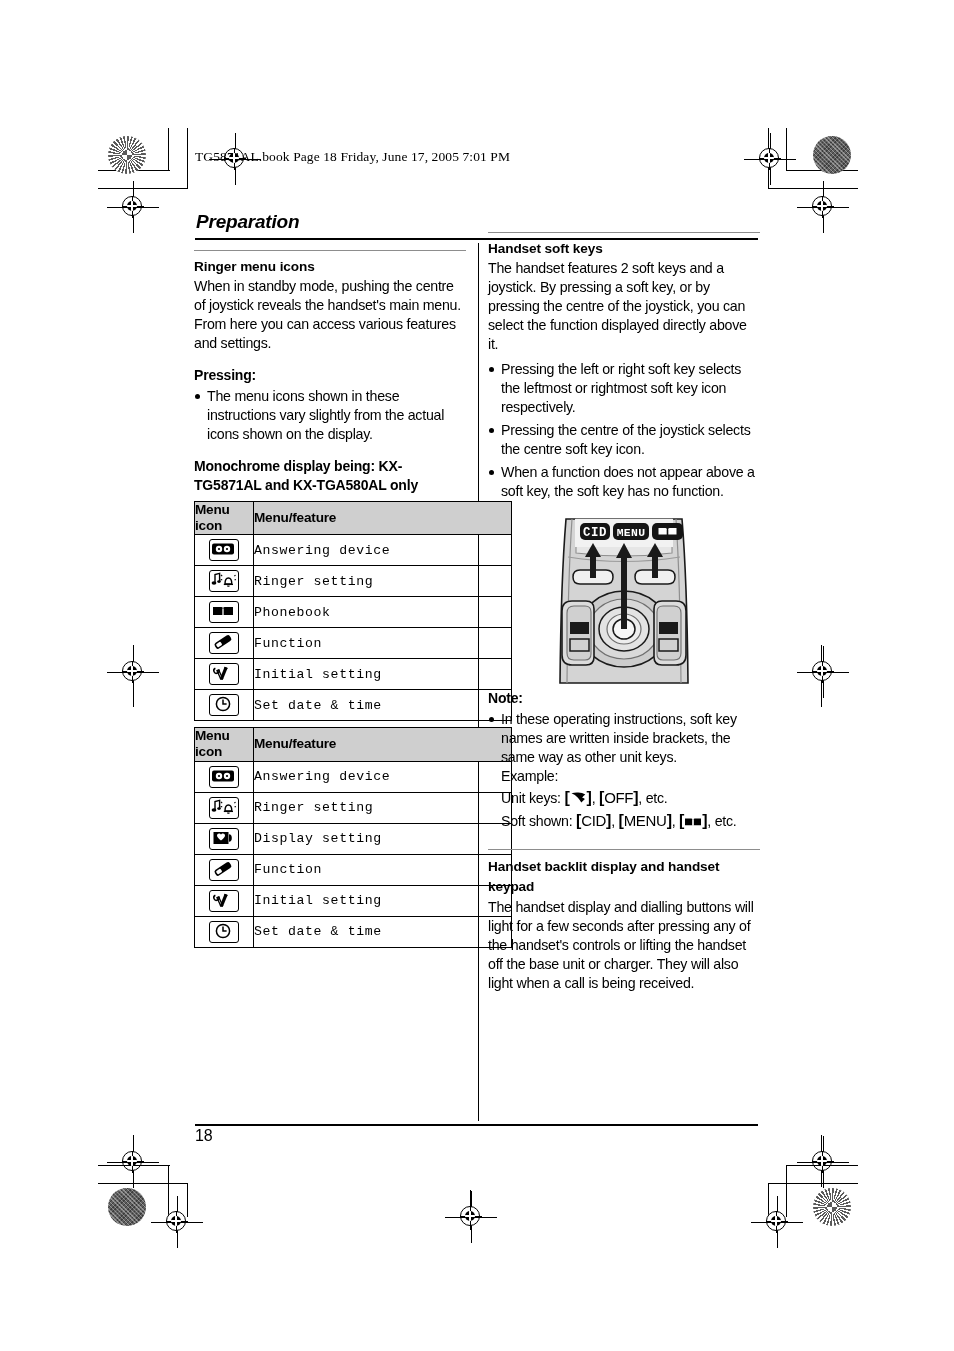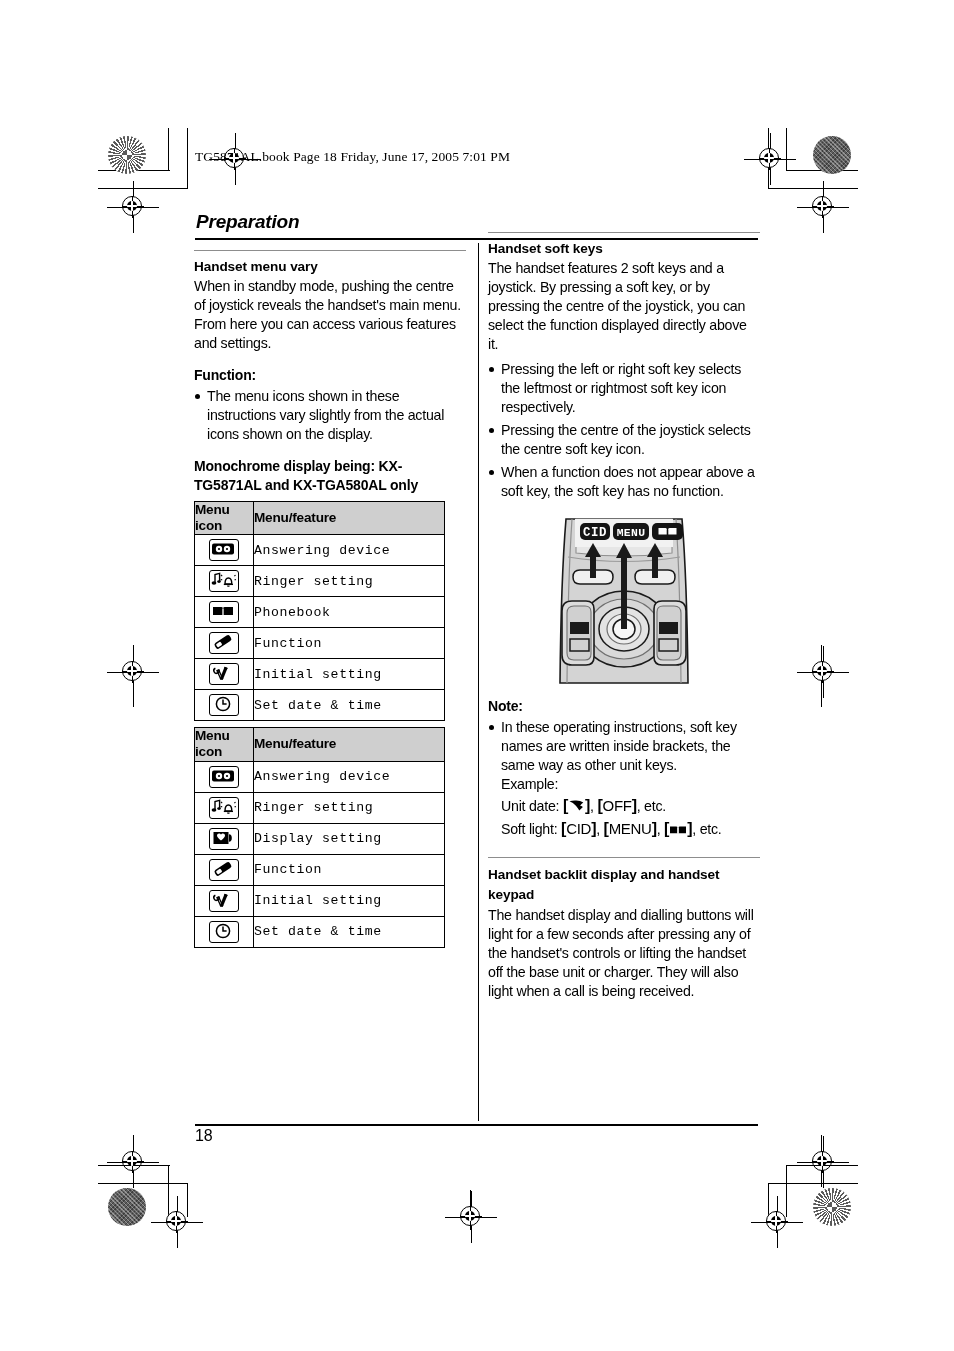--- a/index.html
+++ b/index.html
@@ -58,21 +58,21 @@
   h3.sec{font-size:13.6px;font-weight:bold;margin:0 0 1px 0;line-height:1.33;letter-spacing:-.1px;}
   p.body{font-size:14.2px;line-height:1.34;margin:0 0 0 0;letter-spacing:-.25px;}
   h4.sub{font-size:14px;font-weight:bold;margin:13px 0 2px 0;line-height:1.34;letter-spacing:-.2px;}
   h4.subtight{margin-top:12px;}
 
   ul.bul{list-style:none;margin:2px 0 0 0;padding:0;}
   ul.bul li{position:relative;padding-left:13px;font-size:14.2px;line-height:1.34;margin-bottom:4px;letter-spacing:-.25px;}
   ul.bul li::before{content:"";position:absolute;left:1px;top:7px;width:5px;height:5px;border-radius:50%;background:#000;}
 
   
-  table.menutable{border-collapse:collapse;width:251px;margin-top:6px;font-size:0;}
+  table.menutable{border-collapse:collapse;width:318px;margin-top:6px;font-size:0;}
   table.menutable td,table.menutable th{border:1.3px solid #000;padding:0;}
   table.menutable thead th{background:#cfcfcf;font-family:"Liberation Sans",sans-serif;font-size:13.6px;font-weight:bold;text-align:left;vertical-align:middle;line-height:1.2;letter-spacing:-.2px;}
   th.hcol1{width:58px;padding:7px 0 7px 9px;}
   th.hcol2{padding:7px 0 7px 11px;}
   td.iconcell{width:58px;height:30px;text-align:center;vertical-align:middle;}
   td.featcell{font-family:"Liberation Mono","DejaVu Sans Mono",monospace;font-size:13.2px;letter-spacing:.6px;padding:5px 0 5px 11px;vertical-align:middle;white-space:nowrap;}
 
   
   .mi{display:inline-block;width:30px;height:22px;border:1.6px solid #000;border-radius:3px;position:relative;background:#fff;vertical-align:middle;box-sizing:border-box;}
   .mi svg{position:absolute;left:0;top:0;}
@@ -182,24 +182,24 @@
   <div class="bookline">TG5871AL.book  Page 18  Friday, June 17, 2005  7:01 PM</div>
 
   <div class="chapter">Preparation</div>
   <div class="chapter-rule"></div>
 
   <div class="coldivider"></div>
 
   <div class="col col-left">
 
     <div class="sec-rule"></div>
-    <h3 class="sec">Handset menu vary</h3>
+    <h3 class="sec">Ringer menu icons</h3>
     <p class="body">When in standby mode, pushing the centre of joystick reveals the handset's main menu. From here you can access various features and settings.</p>
 
-    <h4 class="sub">Function:</h4>
+    <h4 class="sub">Pressing:</h4>
     <ul class="bul">
       <li>The menu icons shown in these instructions vary slightly from the actual icons shown on the display.</li>
     </ul>
 
     <h4 class="sub">Monochrome display being: KX-TG5871AL and KX-TGA580AL only</h4>
 
     <table class="menutable">
       <thead>
         <tr>
           <th class="hcol1">Menu icon</th>
@@ -478,35 +478,35 @@
           <polygon points="136,26 128,41 144,41"></polygon>
           <rect x="133" y="40" width="6" height="72"></rect>
         </g>
         <g fill="#1a1a1a">
           <polygon points="167,26 159,40 175,40"></polygon>
           <rect x="164" y="39" width="6" height="22"></rect>
         </g>
       </svg>
     </div>
 
-    <h4 class="sub" style="margin-top:12px;">Note:</h4>
+    <h4 class="sub" style="margin-top:4px;">Note:</h4>
     <ul class="bul">
       <li>
         <span>In these operating instructions, soft key names are written inside brackets, the same way as other unit keys.</span><br>
         <span class="exline">Example:</span><br>
         <span class="exline">
-          <span>Unit date:</span>
+          <span>Unit keys:</span>
           <span class="brk">[</span><span class="kb" style="display:inline-block;vertical-align:-1px;">
             <svg width="17" height="13" viewBox="0 0 17 13">
                 <path d="M1.5 2.2 q3.6 1.2 6.4 4.6 q2.2 2.6 3.4 4.6 l3.6 -3.4 q-1.6 -1.2 -2.8 -1.2 q1.2 -2.2 3.2 -3.4 q-3 -1.6 -7 -1.8 q-3.6 -.2 -6.8 .6 z" fill="#000"></path>
               </svg>
           </span><span class="brk">]</span><span>, </span><span class="brk">[</span><span class="kb">OFF</span><span class="brk">]</span><span>, etc.</span>
         </span><br>
         <span class="exline">
-          <span>Soft light:</span>
+          <span>Soft shown:</span>
           <span class="brk">[</span><span class="kb">CID</span><span class="brk">]</span><span>, </span><span class="brk">[</span><span class="kb">MENU</span><span class="brk">]</span><span>, </span><span class="brk">[</span><span style="display:inline-block;vertical-align:-2px;">
             <svg width="18" height="13" viewBox="0 0 18 13">
                 <path d="M1 3.4 h6.2 q1.2 0 1.2 1.3 v5.6 h-7.4 z" fill="#000"></path>
                 <path d="M17 3.4 h-6.2 q-1.2 0 -1.2 1.3 v5.6 h7.4 z" fill="#000"></path>
                 <path d="M9 4.7 v5.6" stroke="#fff" stroke-width="1.2"></path>
               </svg>
           </span><span class="brk">]</span><span>, etc.</span>
         </span>
       </li>
     </ul>

